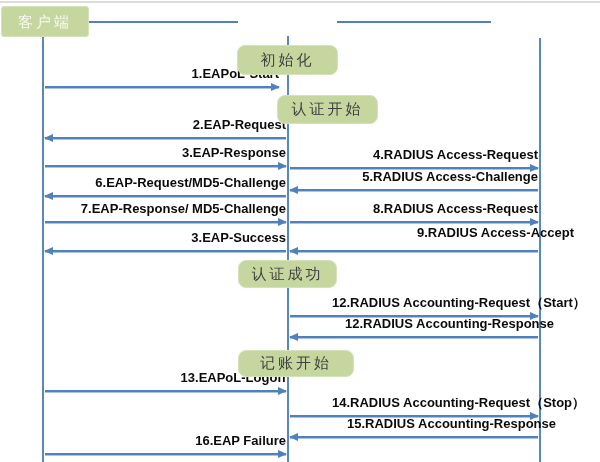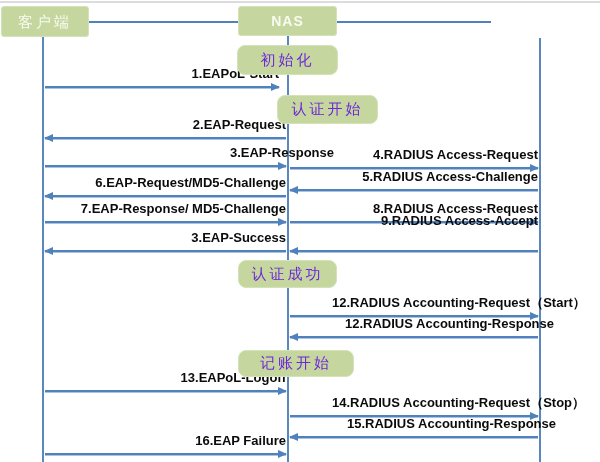--- a/index.html
+++ b/index.html
@@ -17,60 +17,60 @@
   .head-l{position:absolute;width:0;height:0;border-top:4px solid transparent;
     border-bottom:4px solid transparent;border-right:9px solid #4f81bd;}
   .msg-label{position:absolute;height:18px;line-height:18px;text-align:right;
     white-space:nowrap;font-size:13px;font-weight:600;color:#0b0b0b;}
   .actor{position:absolute;background:#c5d79e;border:1px solid #d3e2b8;border-radius:3px;
     color:#f8faf0;display:flex;align-items:center;justify-content:center;text-align:center;
     font-size:14px;font-weight:600;letter-spacing:1px;box-sizing:border-box;
     white-space:pre-line;line-height:16px;}
   .actor-cn{font-size:15px;letter-spacing:3px;font-weight:500;}
   .phase{position:absolute;background:#c5d79e;border:1px solid #d3e2b8;border-radius:8px;
-    color:#6d28d9;display:flex;align-items:center;justify-content:center;
+    color:#404040;display:flex;align-items:center;justify-content:center;
     font-size:15px;letter-spacing:3px;font-weight:500;box-sizing:border-box;}
 </style>
 </head>
 <body>
 
 <div id="stage">
     <div class="topline" style="left: 0px; top: 1px; width: 600px;"></div>
     <div class="lifeline" style="left: 42px; top: 37px; height: 425px;"></div>
     <div class="lifeline" style="left: 287px; top: 36px; height: 426px;"></div>
     <div class="lifeline" style="left: 539px; top: 38px; height: 424px;"></div>
     <div class="hconn" style="left: 89px; top: 21px; width: 149px;"></div>
     <div class="hconn" style="left: 337px; top: 21px; width: 154px;"></div>
     <div class="msg-line" style="left: 45px; top: 86px; width: 234px;"></div>
     <div class="head-r" style="left: 271px; top: 83px;"></div>
     <div class="msg-label" style="left: 45px; top: 65px; width: 234px;">1.EAPoL-Start</div>
     <div class="msg-line" style="left: 45px; top: 137px; width: 241px;"></div>
     <div class="head-l" style="left: 44px; top: 134px;"></div>
     <div class="msg-label" style="left: 45px; top: 116px; width: 241px;">2.EAP-Request</div>
     <div class="msg-line" style="left: 45px; top: 165px; width: 241px;"></div>
     <div class="head-r" style="left: 278px; top: 162px;"></div>
-    <div class="msg-label" style="left: 45px; top: 144px; width: 241px; margin-left: 48px;">3.EAP-Response</div>
+    <div class="msg-label" style="left: 45px; top: 144px; width: 241px;">3.EAP-Response</div>
     <div class="msg-line" style="left: 290px; top: 167px; width: 248px;"></div>
     <div class="head-r" style="left: 530px; top: 164px;"></div>
     <div class="msg-label" style="left: 290px; top: 146px; width: 248px;">4.RADIUS Access-Request</div>
     <div class="msg-line" style="left: 290px; top: 189px; width: 248px;"></div>
     <div class="head-l" style="left: 289px; top: 186px;"></div>
     <div class="msg-label" style="left: 290px; top: 168px; width: 248px;">5.RADIUS Access-Challenge</div>
     <div class="msg-line" style="left: 45px; top: 195px; width: 241px;"></div>
     <div class="head-l" style="left: 44px; top: 192px;"></div>
     <div class="msg-label" style="left: 45px; top: 174px; width: 241px;">6.EAP-Request/MD5-Challenge</div>
     <div class="msg-line" style="left: 45px; top: 221px; width: 241px;"></div>
     <div class="head-r" style="left: 278px; top: 218px;"></div>
     <div class="msg-label" style="left: 45px; top: 200px; width: 241px;">7.EAP-Response/ MD5-Challenge</div>
     <div class="msg-line" style="left: 290px; top: 221px; width: 248px;"></div>
     <div class="head-r" style="left: 530px; top: 218px;"></div>
     <div class="msg-label" style="left: 290px; top: 200px; width: 248px;">8.RADIUS Access-Request</div>
     <div class="msg-line" style="left: 290px; top: 250px; width: 248px;"></div>
     <div class="head-l" style="left: 289px; top: 247px;"></div>
-    <div class="msg-label" style="left: 290px; top: 212px; width: 248px;">9.RADIUS Access-Accept</div>
+    <div class="msg-label" style="left: 290px; top: 224px; width: 248px; padding-left: 36px;">9.RADIUS Access-Accept</div>
     <div class="msg-line" style="left: 45px; top: 250px; width: 241px;"></div>
     <div class="head-l" style="left: 44px; top: 247px;"></div>
     <div class="msg-label" style="left: 45px; top: 229px; width: 241px;">3.EAP-Success</div>
     <div class="msg-line" style="left: 290px; top: 315px; width: 248px;"></div>
     <div class="head-r" style="left: 530px; top: 312px;"></div>
     <div class="msg-label" style="left: 290px; top: 294px; width: 248px; transform: translateX(42px);">12.RADIUS Accounting-Request（Start）</div>
     <div class="msg-line" style="left: 290px; top: 336px; width: 248px;"></div>
     <div class="head-l" style="left: 289px; top: 333px;"></div>
     <div class="msg-label" style="left: 290px; top: 315px; width: 248px; transform: translateX(16px);">12.RADIUS Accounting-Response</div>
     <div class="msg-line" style="left: 45px; top: 390px; width: 241px;"></div>
@@ -83,14 +83,13 @@
     <div class="head-l" style="left: 289px; top: 433px;"></div>
     <div class="msg-label" style="left: 290px; top: 415px; width: 248px; transform: translateX(18px);">15.RADIUS Accounting-Response</div>
     <div class="msg-line" style="left: 45px; top: 453px; width: 241px;"></div>
     <div class="head-r" style="left: 278px; top: 450px;"></div>
     <div class="msg-label" style="left: 45px; top: 432px; width: 241px;">16.EAP Failure</div>
     <div class="phase" style="left: 237px; top: 45px; width: 101px; height: 30px;">初始化</div>
     <div class="phase" style="left: 237px; top: 95px; width: 101px; height: 29px; margin-left: 40px;">认证开始</div>
     <div class="phase" style="left: 238px; top: 260px; width: 99px; height: 28px;">认证成功</div>
     <div class="phase" style="left: 238px; top: 350px; width: 116px; height: 27px;">记账开始</div>
     <div class="actor actor-cn" style="left: 1px; top: 6px; width: 88px; height: 31px;">客户端</div>
-    <div class="actor" style="left: 238px; top: 6px; width: 99px; height: 30px;">NAS</div>
   </div>
 
 </body></html>

